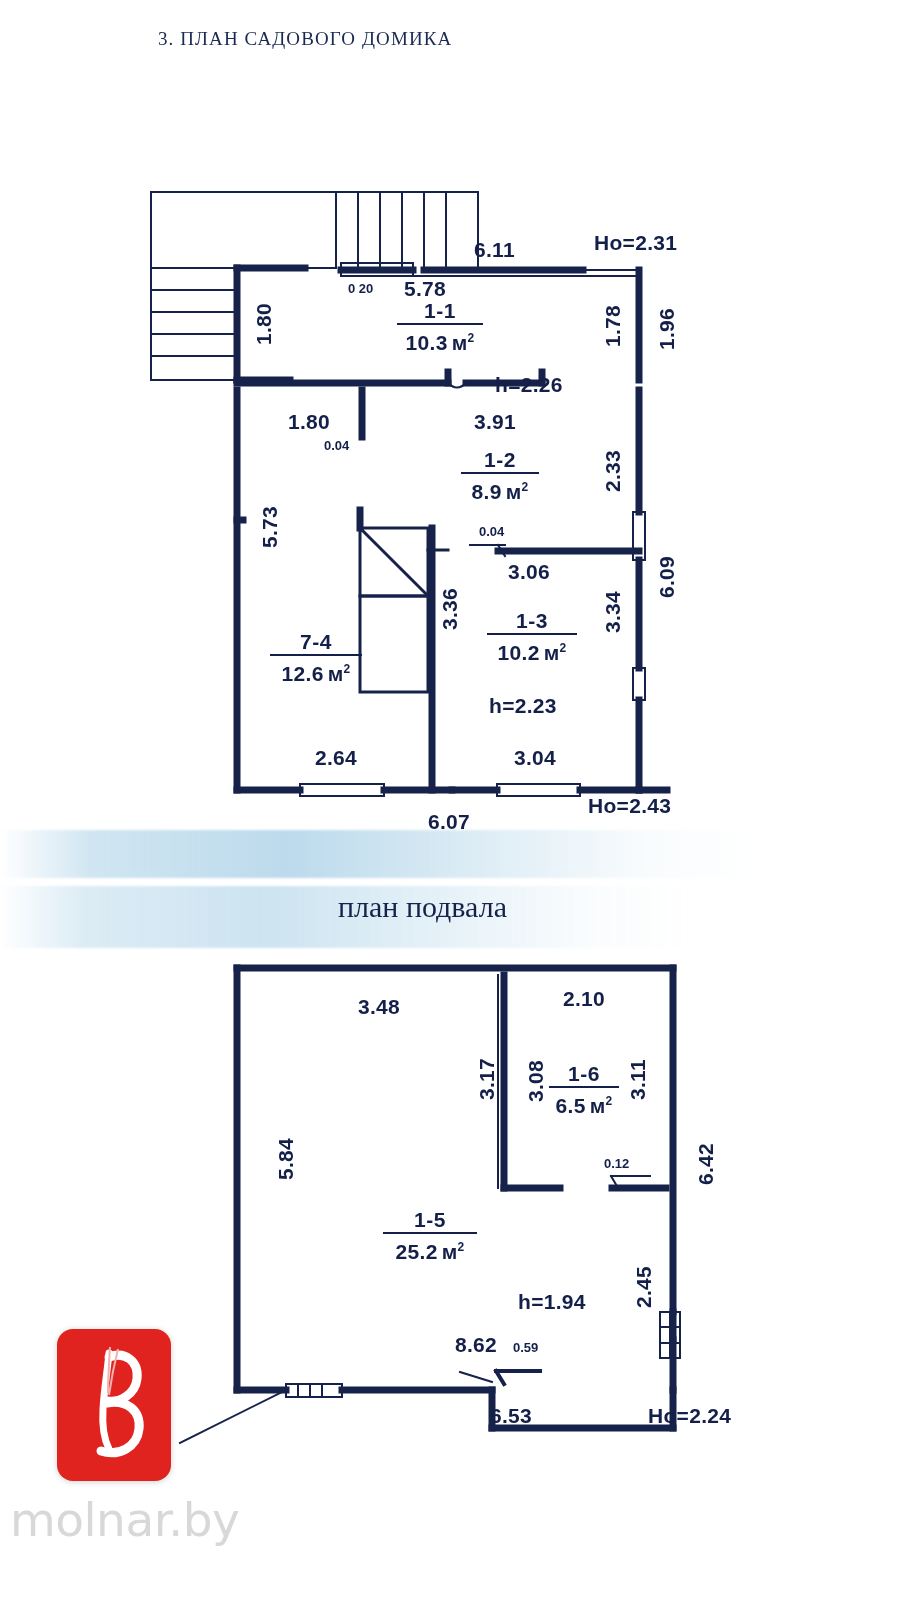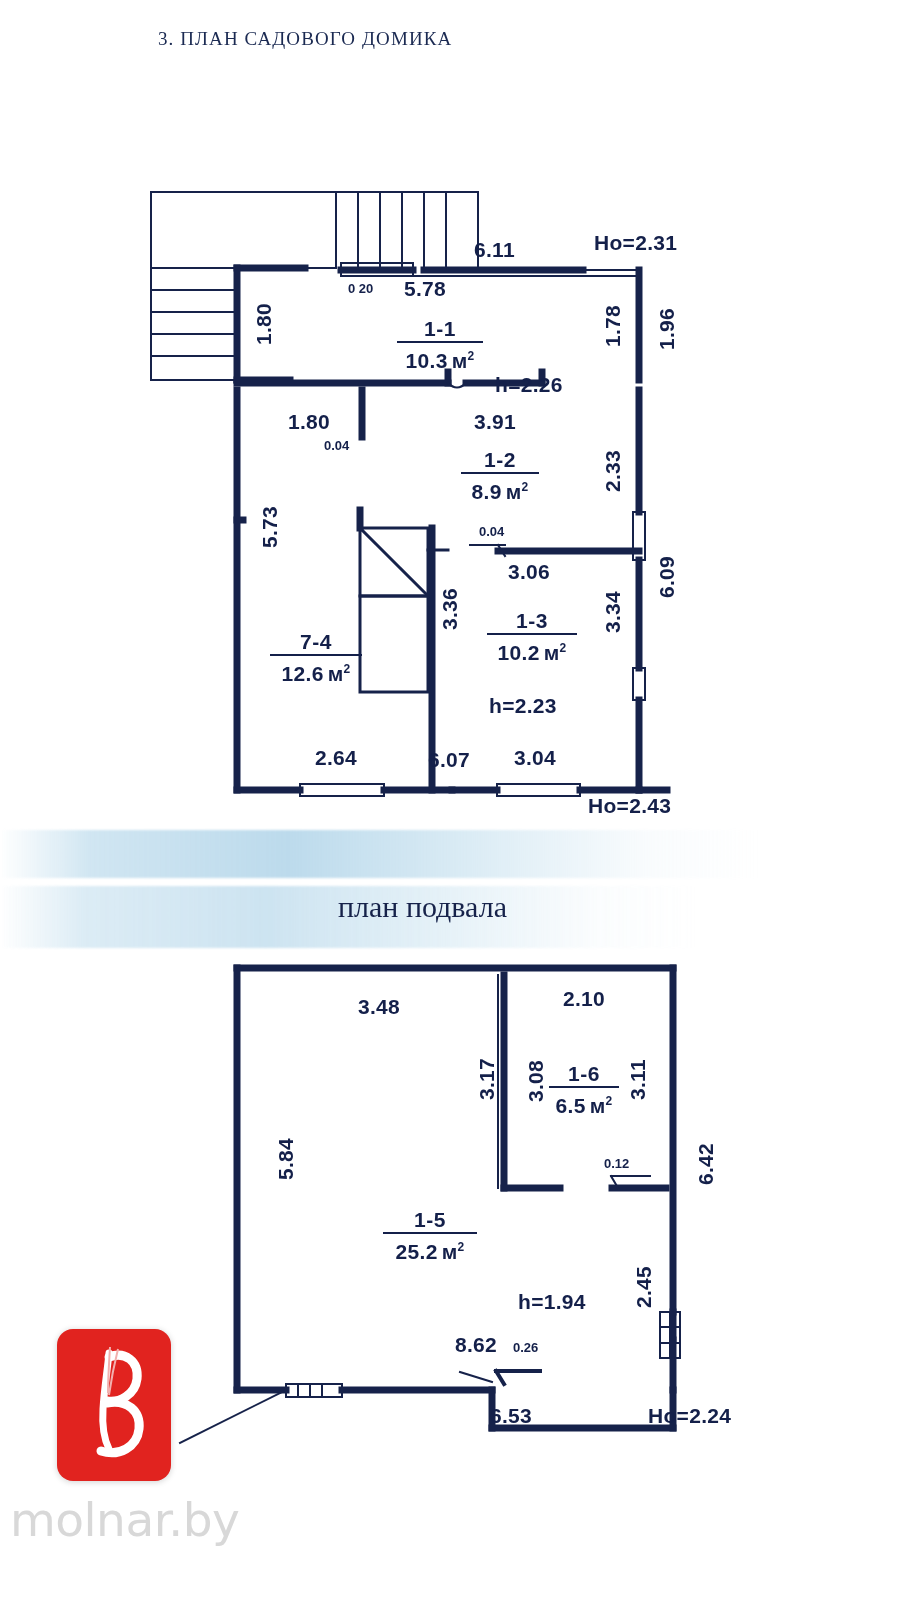--- a/index.html
+++ b/index.html
@@ -255,21 +255,21 @@
   </svg>
 
   <div class="dim" style="left:474px; top:238px;">6.11</div>
   <div class="dim" style="left:594px; top:231px;">Ho=2.31</div>
   <div class="dim small" style="left:348px; top:281px;">0 20</div>
   <div class="dim" style="left:404px; top:277px;">5.78</div>
   <div class="dim vert" style="left:252px; top:345px;">1.80</div>
   <div class="dim vert" style="left:601px; top:347px;">1.78</div>
   <div class="dim vert" style="left:655px; top:350px;">1.96</div>
 
-  <div class="room" style="left:392px; top:317px; width:96px;">
+  <div class="room" style="left:392px; top:299px; width:96px;">
     <div class="code">1-1</div>
     <div class="rule" style="width:86px;"></div>
     <div class="area">
       <span>10.3</span><span style="margin-left:4px;">м</span><sup>2</sup>
     </div>
   </div>
   <div class="dim" style="left:495px; top:337px;margin-top:36px;">h=2.26</div>
 
   <div class="dim" style="left:288px; top:410px;">1.80</div>
   <div class="dim small" style="left:324px; top:438px;">0.04</div>
@@ -303,21 +303,21 @@
   <div class="room" style="left:266px; top:630px; width:100px;">
     <div class="code">7-4</div>
     <div class="rule" style="width:92px;"></div>
     <div class="area">
       <span>12.6</span><span style="margin-left:4px;">м</span><sup>2</sup>
     </div>
   </div>
 
   <div class="dim" style="left:315px; top:746px;">2.64</div>
   <div class="dim" style="left:514px; top:746px;">3.04</div>
-  <div class="dim" style="left:428px; top:748px;">6.07</div>
+  <div class="dim" style="left:428px; top:810px;">6.07</div>
   <div class="dim" style="left:588px; top:794px;">Ho=2.43</div>
 
   <div class="plan-heading" id="h-basement">план подвала</div>
 
   <svg class="drawing" viewBox="0 0 916 1600">
     <g fill="none" stroke="#16224a" stroke-linecap="square">
 
       <g stroke-width="7">
 
         <line x1="237" y1="968" x2="673" y2="968"></line>
@@ -396,21 +396,21 @@
     <div class="code">1-5</div>
     <div class="rule" style="width:94px;"></div>
     <div class="area">
       <span>25.2</span><span style="margin-left:4px;">м</span><sup>2</sup>
     </div>
   </div>
 
   <div class="dim" style="left:518px; top:1290px;">h=1.94</div>
   <div class="dim vert" style="left:632px; top:1308px;">2.45</div>
   <div class="dim" style="left:455px; top:1333px;">8.62</div>
-  <div class="dim small" style="left:513px; top:1340px;">0.26</div>
+  <div class="dim small" style="left:513px; top:1340px;">0.59</div>
   <div class="dim" style="left:490px; top:1404px;">6.53</div>
   <div class="dim" style="left:648px; top:1404px;">Ho=2.24</div>
 
   <div class="logo-wrap">
     <div class="logo-mark">
       <svg width="114" height="152" viewBox="0 0 114 152">
         <path d="M52 24 C 50 44, 47 62, 46 80 C 45 96, 47 110, 52 120" fill="none" stroke="#ffffff" stroke-width="7" stroke-linecap="round"></path>
         <path d="M52 28 C 68 22, 82 32, 80 50 C 78 66, 62 74, 50 72" fill="none" stroke="#ffffff" stroke-width="9" stroke-linecap="round"></path>
         <path d="M50 74 C 70 70, 84 82, 82 100 C 80 118, 62 128, 44 122" fill="none" stroke="#ffffff" stroke-width="9" stroke-linecap="round"></path>
         <path d="M53 18 C 52 34, 51 50, 51 64" fill="none" stroke="#f2b0ae" stroke-width="2"></path>

